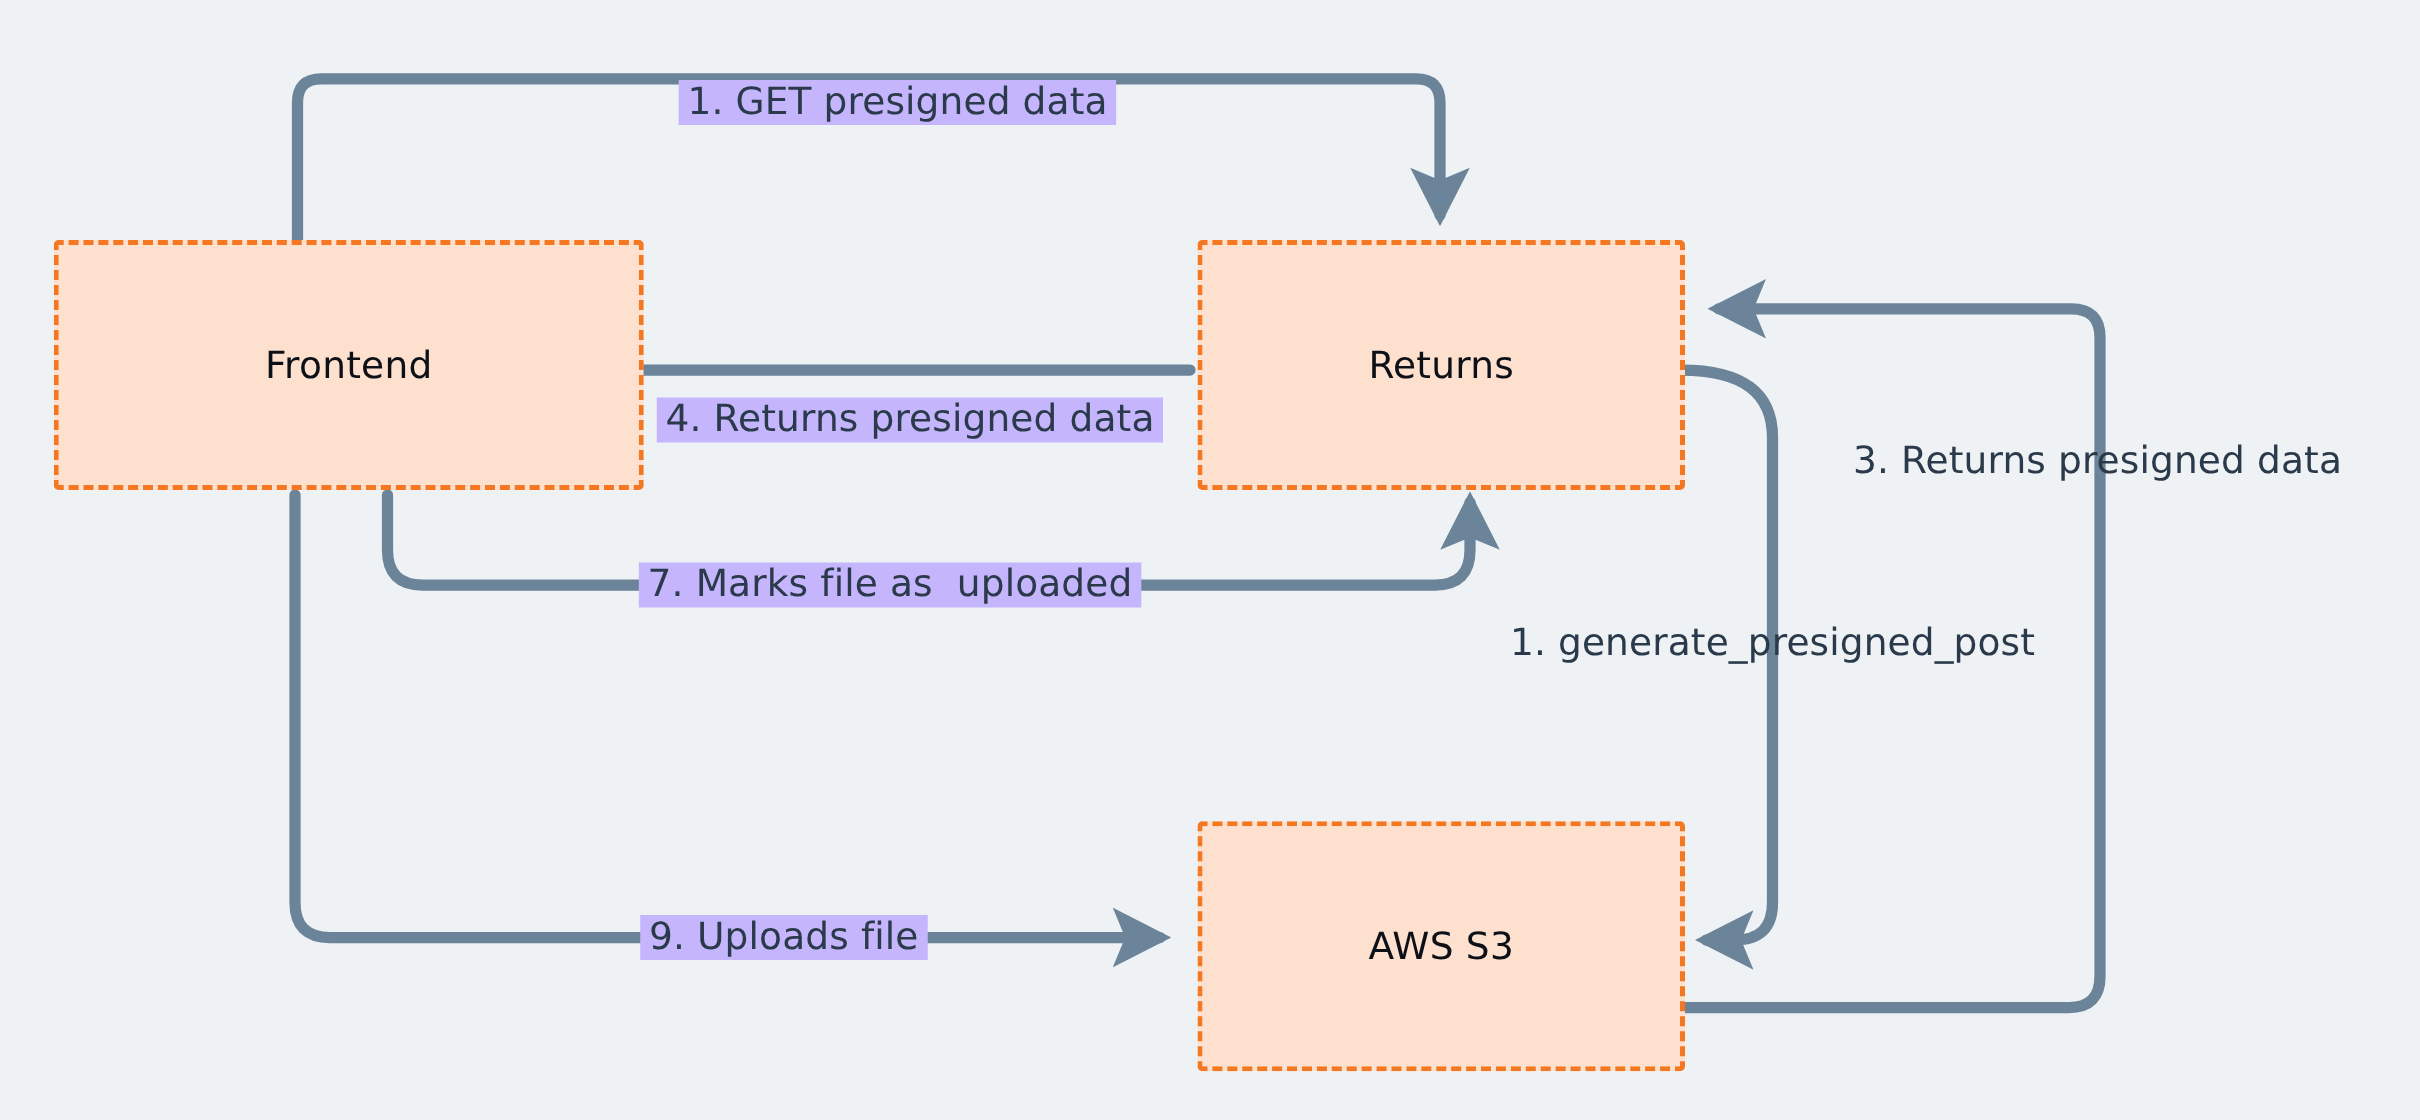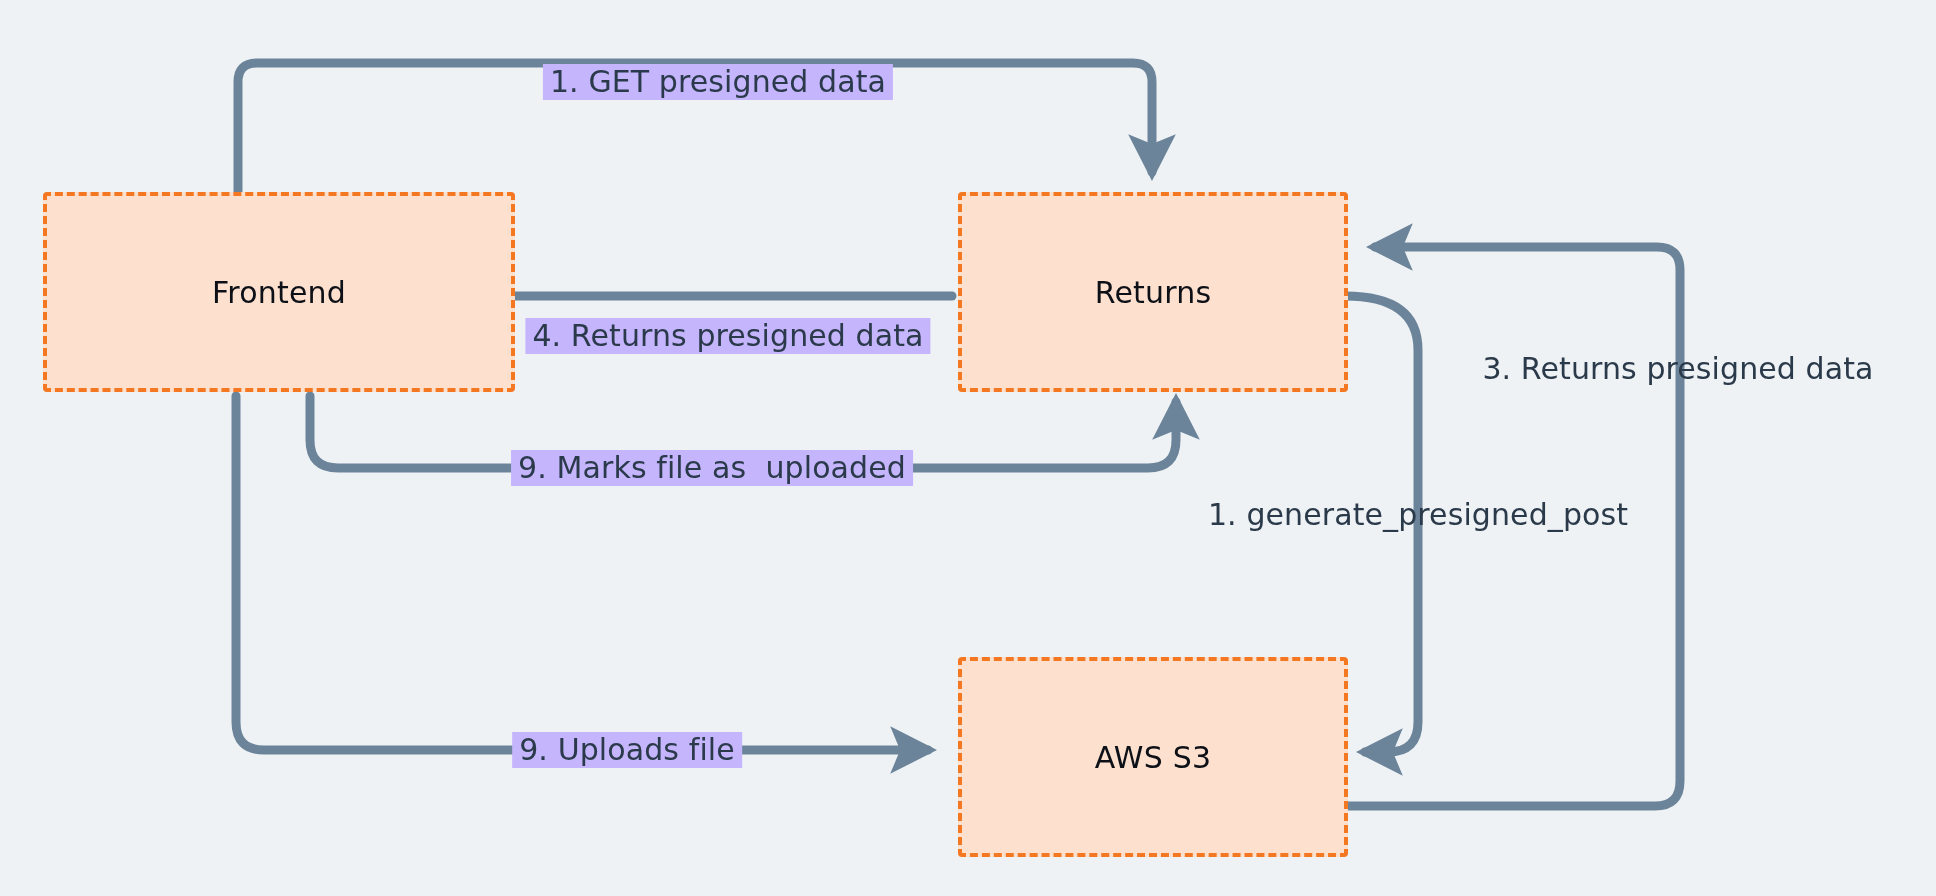--- a/index.html
+++ b/index.html
@@ -97,15 +97,15 @@
   <div class="edge-label" style="left:718px; top:82px;">1. GET presigned data</div>
 
   <div class="edge-label no-bg" style="left:1418px; top:515px;">1. generate_presigned_post</div>
 
   <div class="edge-label no-bg" style="left:1678px; top:350px;margin-top:19px;">3. Returns presigned data</div>
 
   <div class="edge-label" style="left:728px; top:296px;margin-top:40px;">4. Returns presigned data</div>
 
   <div class="edge-label" style="left:627px; top:750px;">9. Uploads file</div>
 
-  <div class="edge-label" style="left:712px; top:468px;">9. Marks file as  uploaded</div>
+  <div class="edge-label" style="left:712px; top:468px;">7. Marks file as  uploaded</div>
 
 </div>
 
 </body></html>

